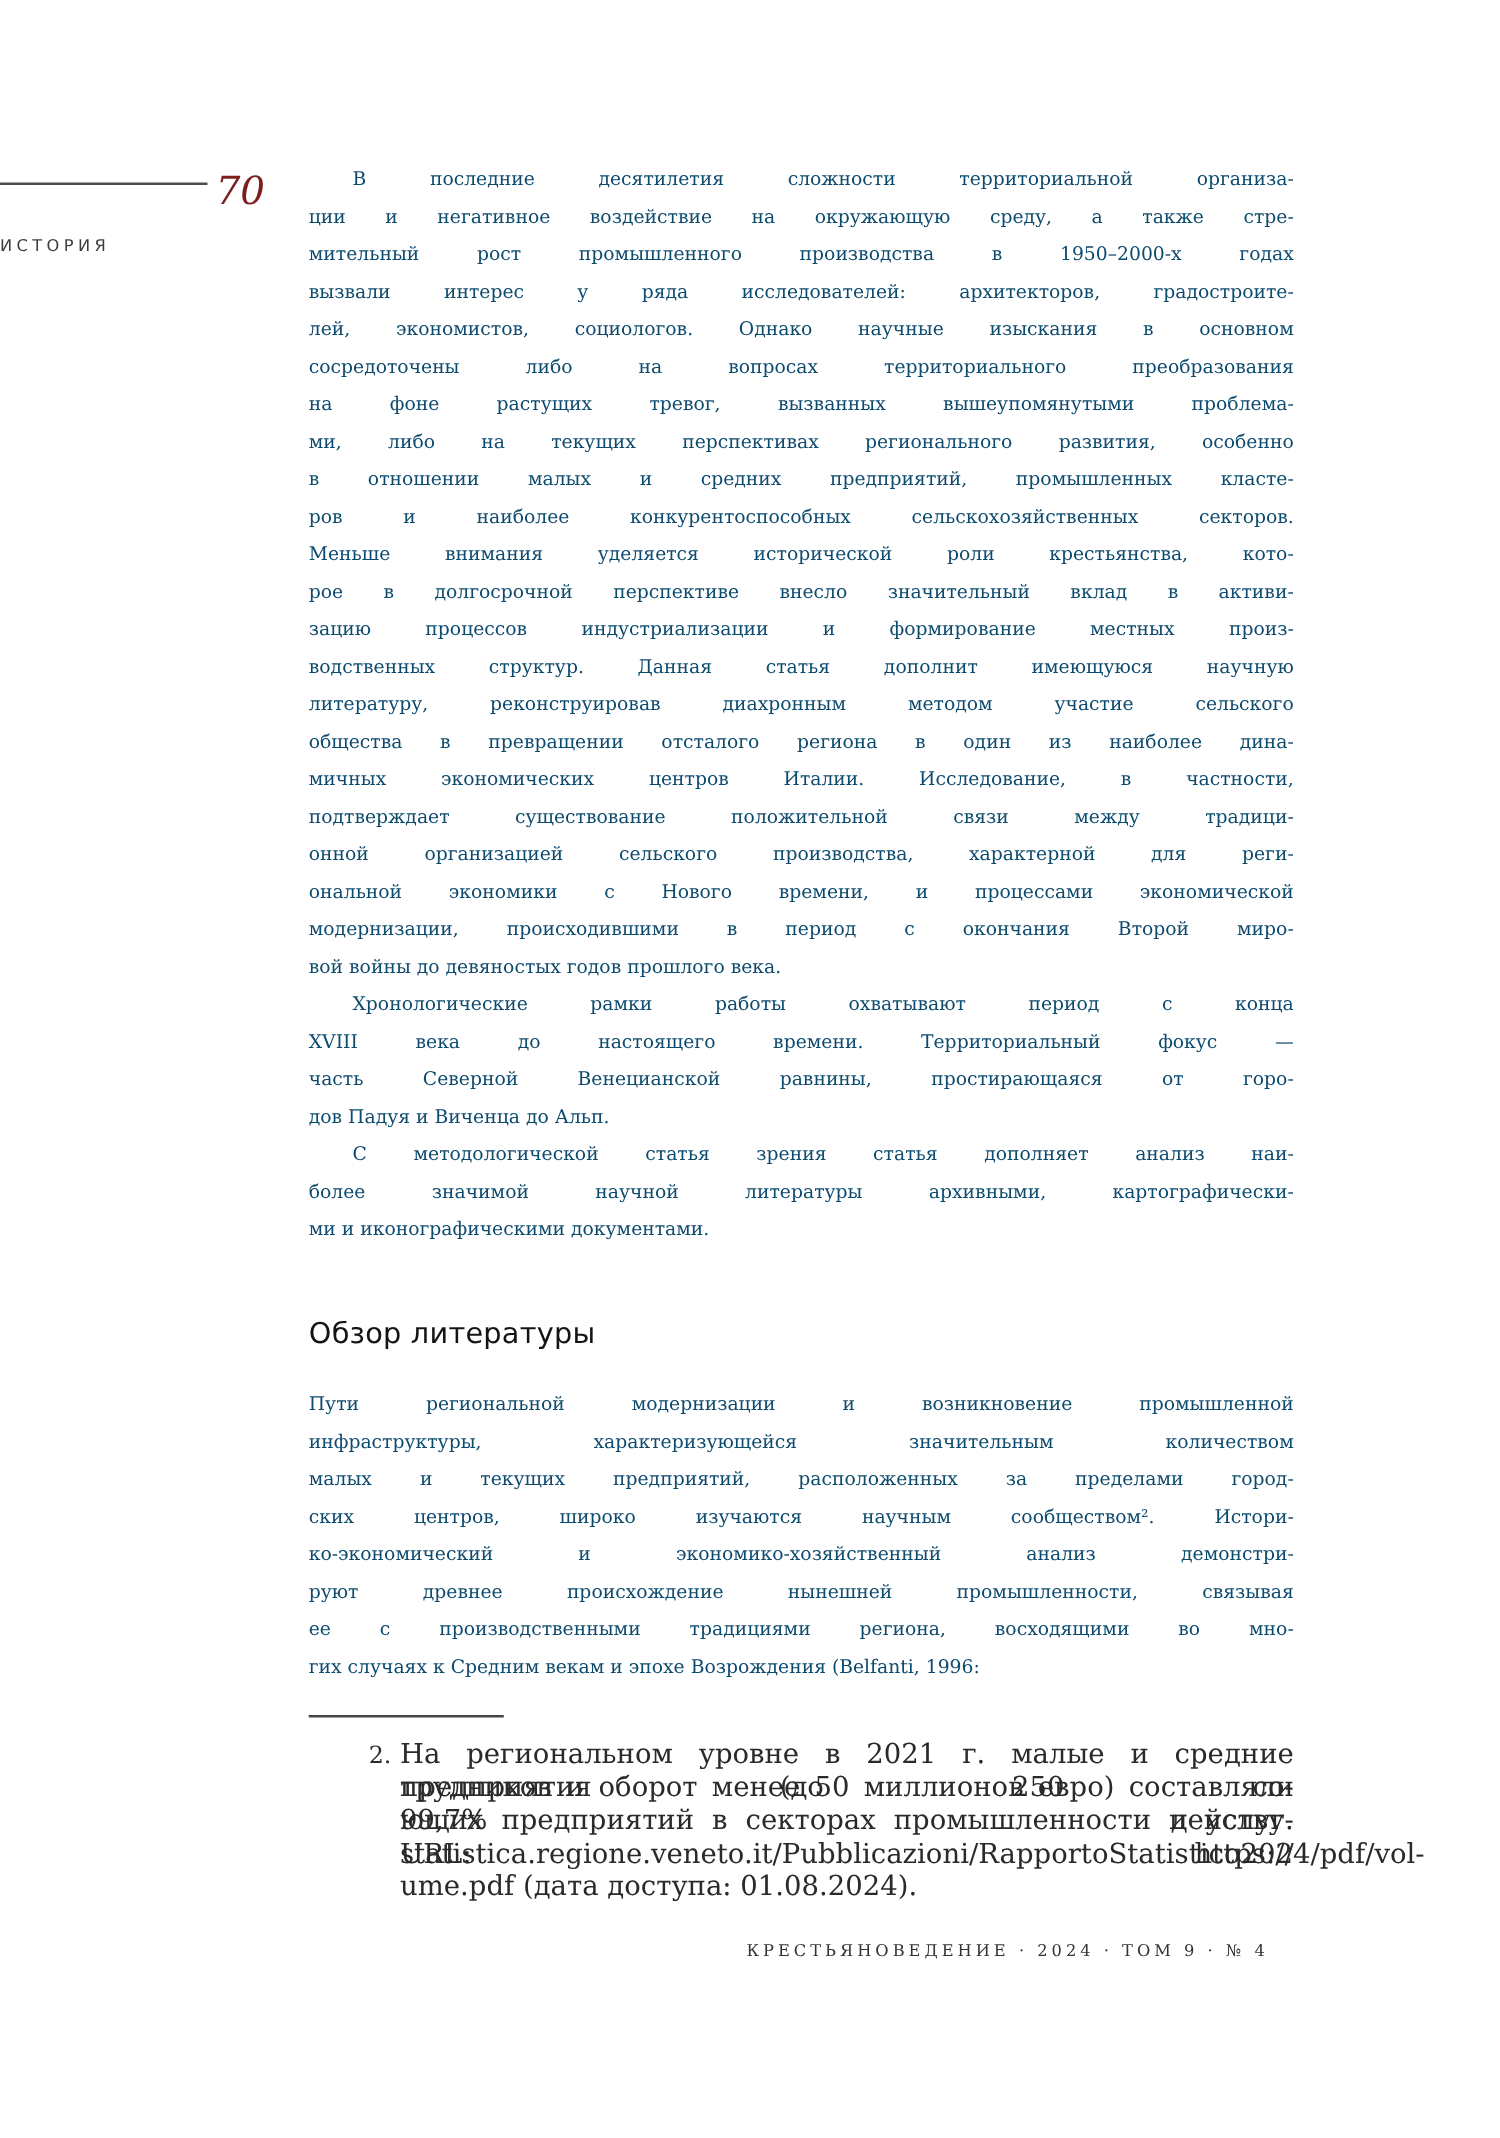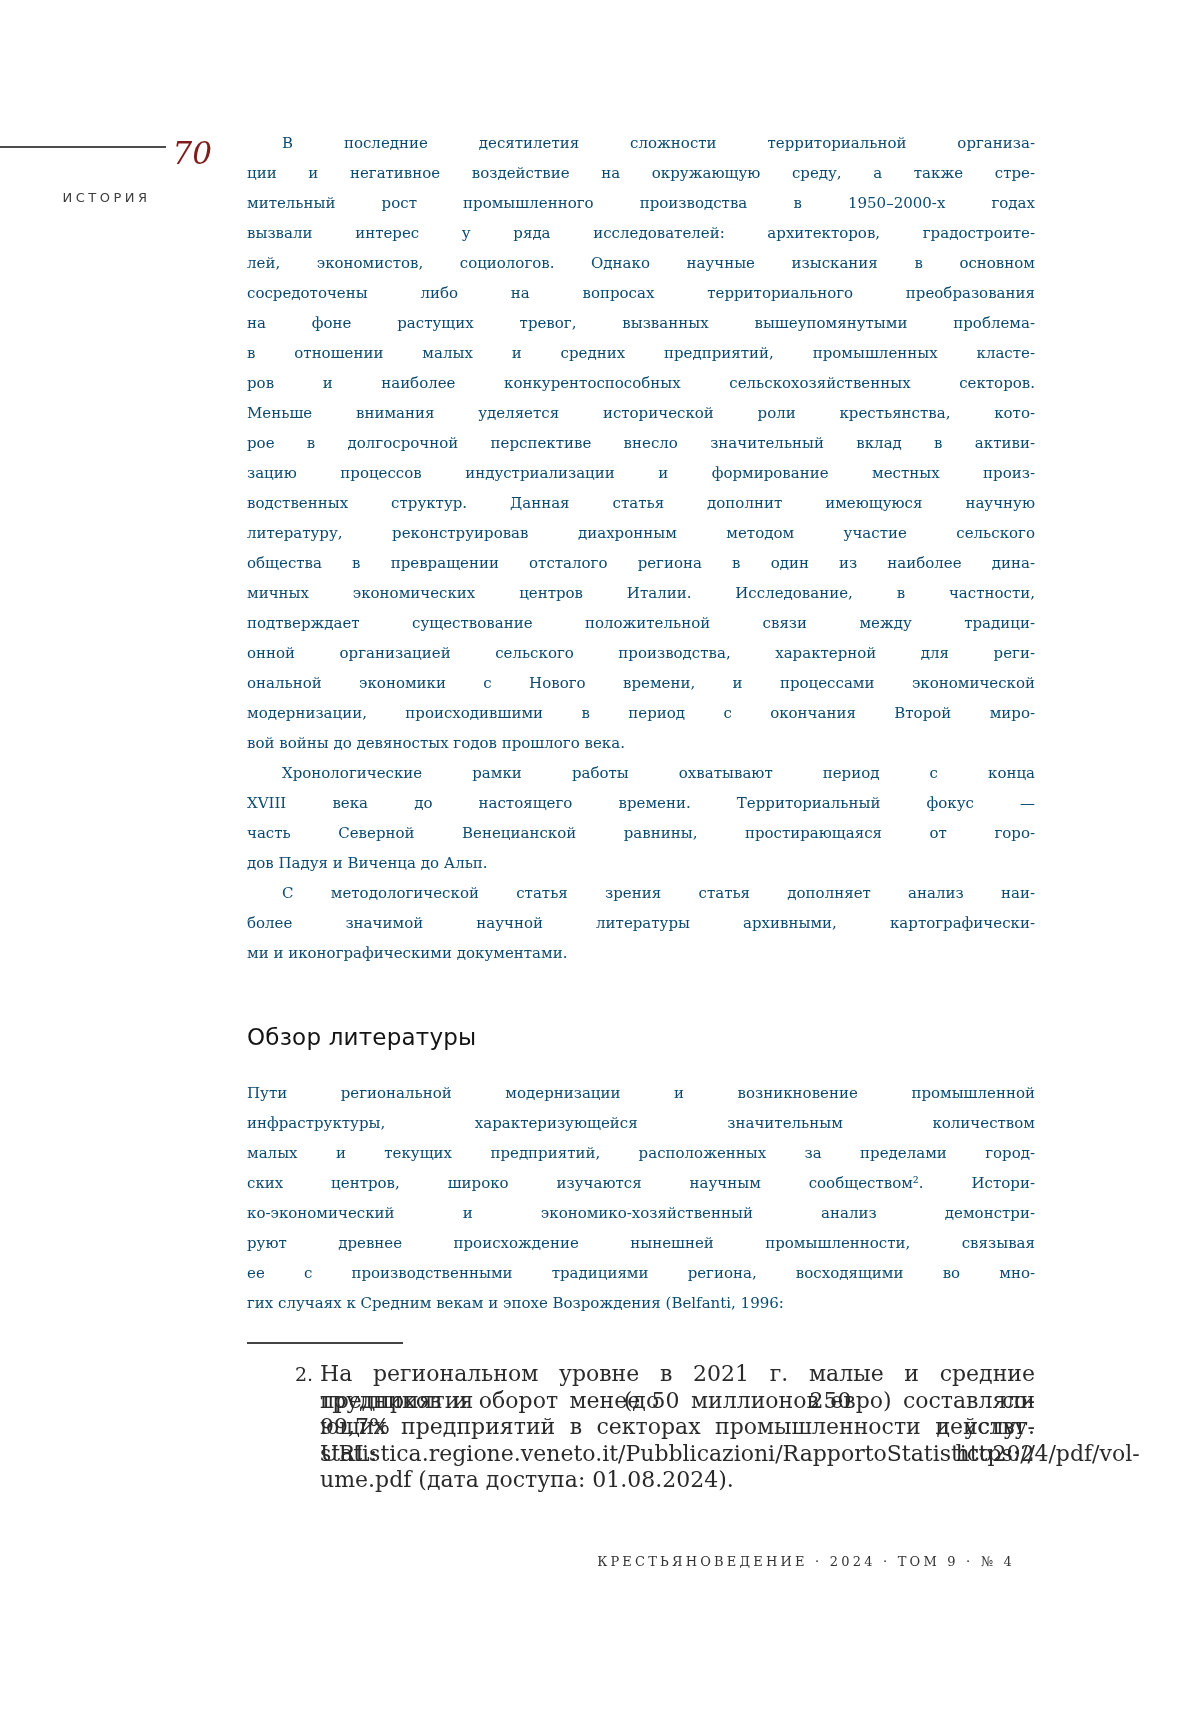--- a/index.html
+++ b/index.html
@@ -19,21 +19,21 @@
     top: 146px; width: 166px; height: 2px; background: #4c4c4c;
   }
   .page-number {
     position: absolute; left: 0; top: 136px; width: 212px;
     text-align: right;
     font-style: italic; font-size: 31px; line-height: 34px;
     color: #7f1d1d;
   }
   .running-head {
     position: absolute; left: 0; top: 190px; width: 213px;
-    text-align: center;
+    text-align: left;
     font-family: "DejaVu Sans", sans-serif;
     font-size: 13px; letter-spacing: 3.5px;
     color: #3d3d3d;
   }
 
   
   .column {
     position: absolute; left: 247px; top: 128px; width: 788px;
   }
   .para { margin: 0; }
@@ -101,20 +101,21 @@
   <div class="column">
 
     <div class="para indent">
         <div class="line">В последние десятилетия сложности территориальной организа-</div>
         <div class="line">ции и негативное воздействие на окружающую среду, а также стре-</div>
         <div class="line">мительный рост промышленного производства в 1950–2000-х годах</div>
         <div class="line">вызвали интерес у ряда исследователей: архитекторов, градостроите-</div>
         <div class="line">лей, экономистов, социологов. Однако научные изыскания в основном</div>
         <div class="line">сосредоточены либо на вопросах территориального преобразования</div>
         <div class="line">на фоне растущих тревог, вызванных вышеупомянутыми проблема-</div>
+        <div class="line">ми, либо на текущих перспективах регионального развития, особенно</div>
         <div class="line">в отношении малых и средних предприятий, промышленных класте-</div>
         <div class="line">ров и наиболее конкурентоспособных сельскохозяйственных секторов.</div>
         <div class="line">Меньше внимания уделяется исторической роли крестьянства, кото-</div>
         <div class="line">рое в долгосрочной перспективе внесло значительный вклад в активи-</div>
         <div class="line">зацию процессов индустриализации и формирование местных произ-</div>
         <div class="line">водственных структур. Данная статья дополнит имеющуюся научную</div>
         <div class="line">литературу, реконструировав диахронным методом участие сельского</div>
         <div class="line">общества в превращении отсталого региона в один из наиболее дина-</div>
         <div class="line">мичных экономических центров Италии. Исследование, в частности,</div>
         <div class="line">подтверждает существование положительной связи между традици-</div>

